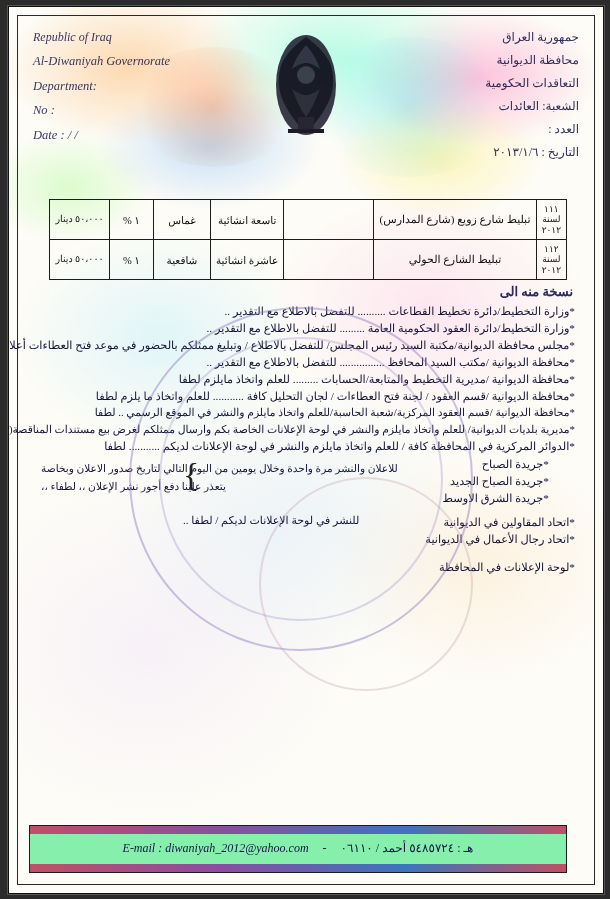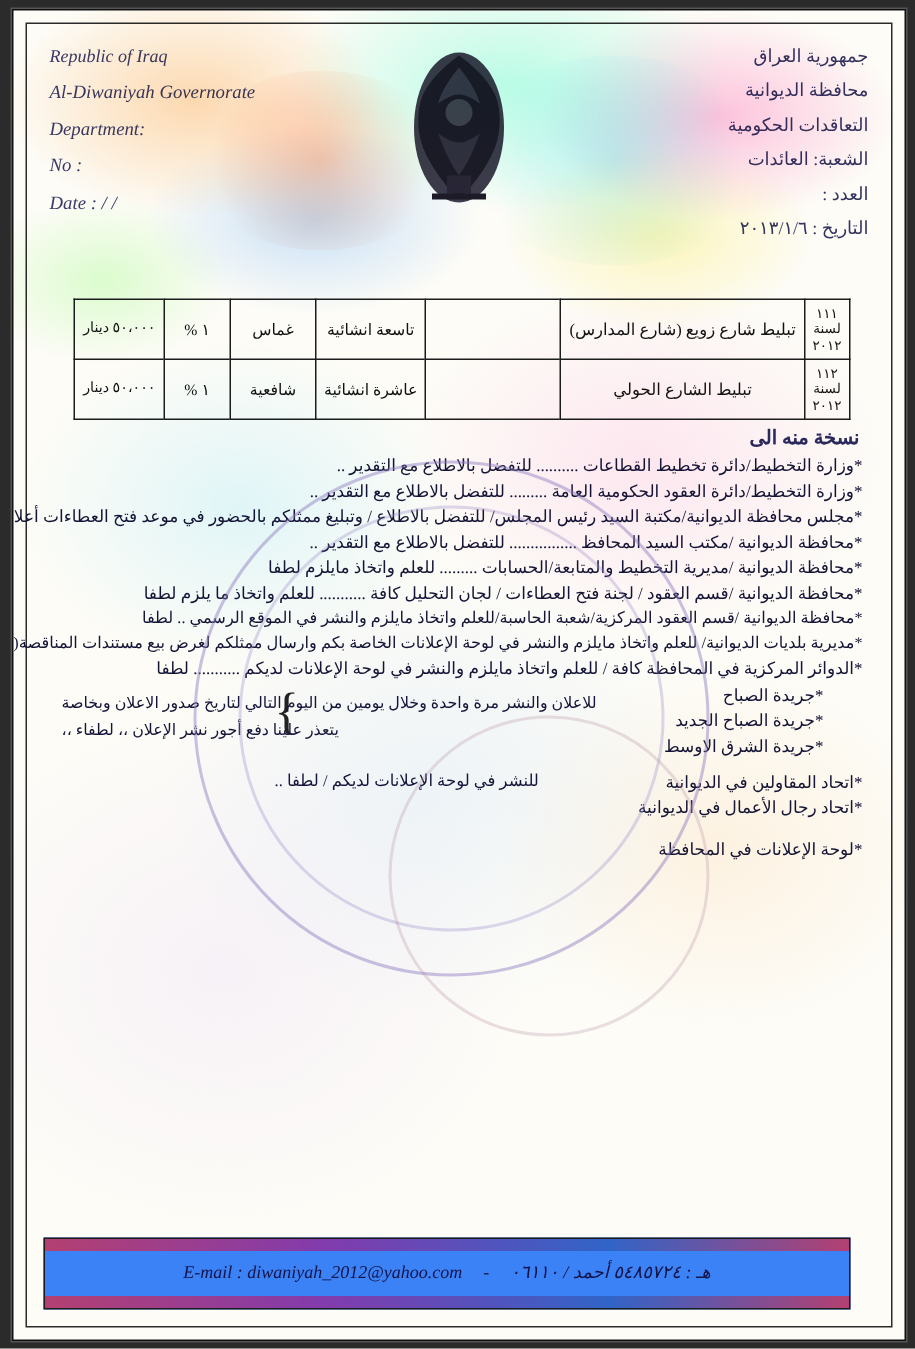--- a/index.html
+++ b/index.html
@@ -107,28 +107,28 @@
   }
   .brace{
     position:absolute;left:150px;top:2px;font-size:34px;line-height:34px;color:#222;
   }
   .pair{position:relative;margin-top:8px;}
   .pair .right{margin-right:4px;}
   .pair .note{position:absolute;left:150px;top:0;font-size:11px;}
   
   .footer{
     position:absolute;left:20px;right:36px;bottom:20px;height:46px;
-    border:1px solid #1c1c1c;background:#3b82f6;
+    border:1px solid #1c1c1c;background:#86efac;
   }
   .footer .row{
     position:absolute;left:0;right:0;top:10px;height:24px;
     display:flex;align-items:center;justify-content:center;gap:14px;
   }
   .footer .mail{font-size:12px;font-style:italic;color:#14144a;}
-  .footer .tel{font-size:12px;direction:rtl;color:#14144a;font-style:italic;}
+  .footer .tel{font-size:12px;direction:rtl;color:#14144a;}
   .footer-bar{
     position:absolute;left:0;right:0;top:0;height:8px;
     background:linear-gradient(90deg,#c9345a,#8e2fa0 35%,#2f5fc0 70%,#c9345a);
     opacity:.85;
   }
   .footer-bar.bot{top:auto;bottom:0;}
 </style>
 </head>
 <body>
 

